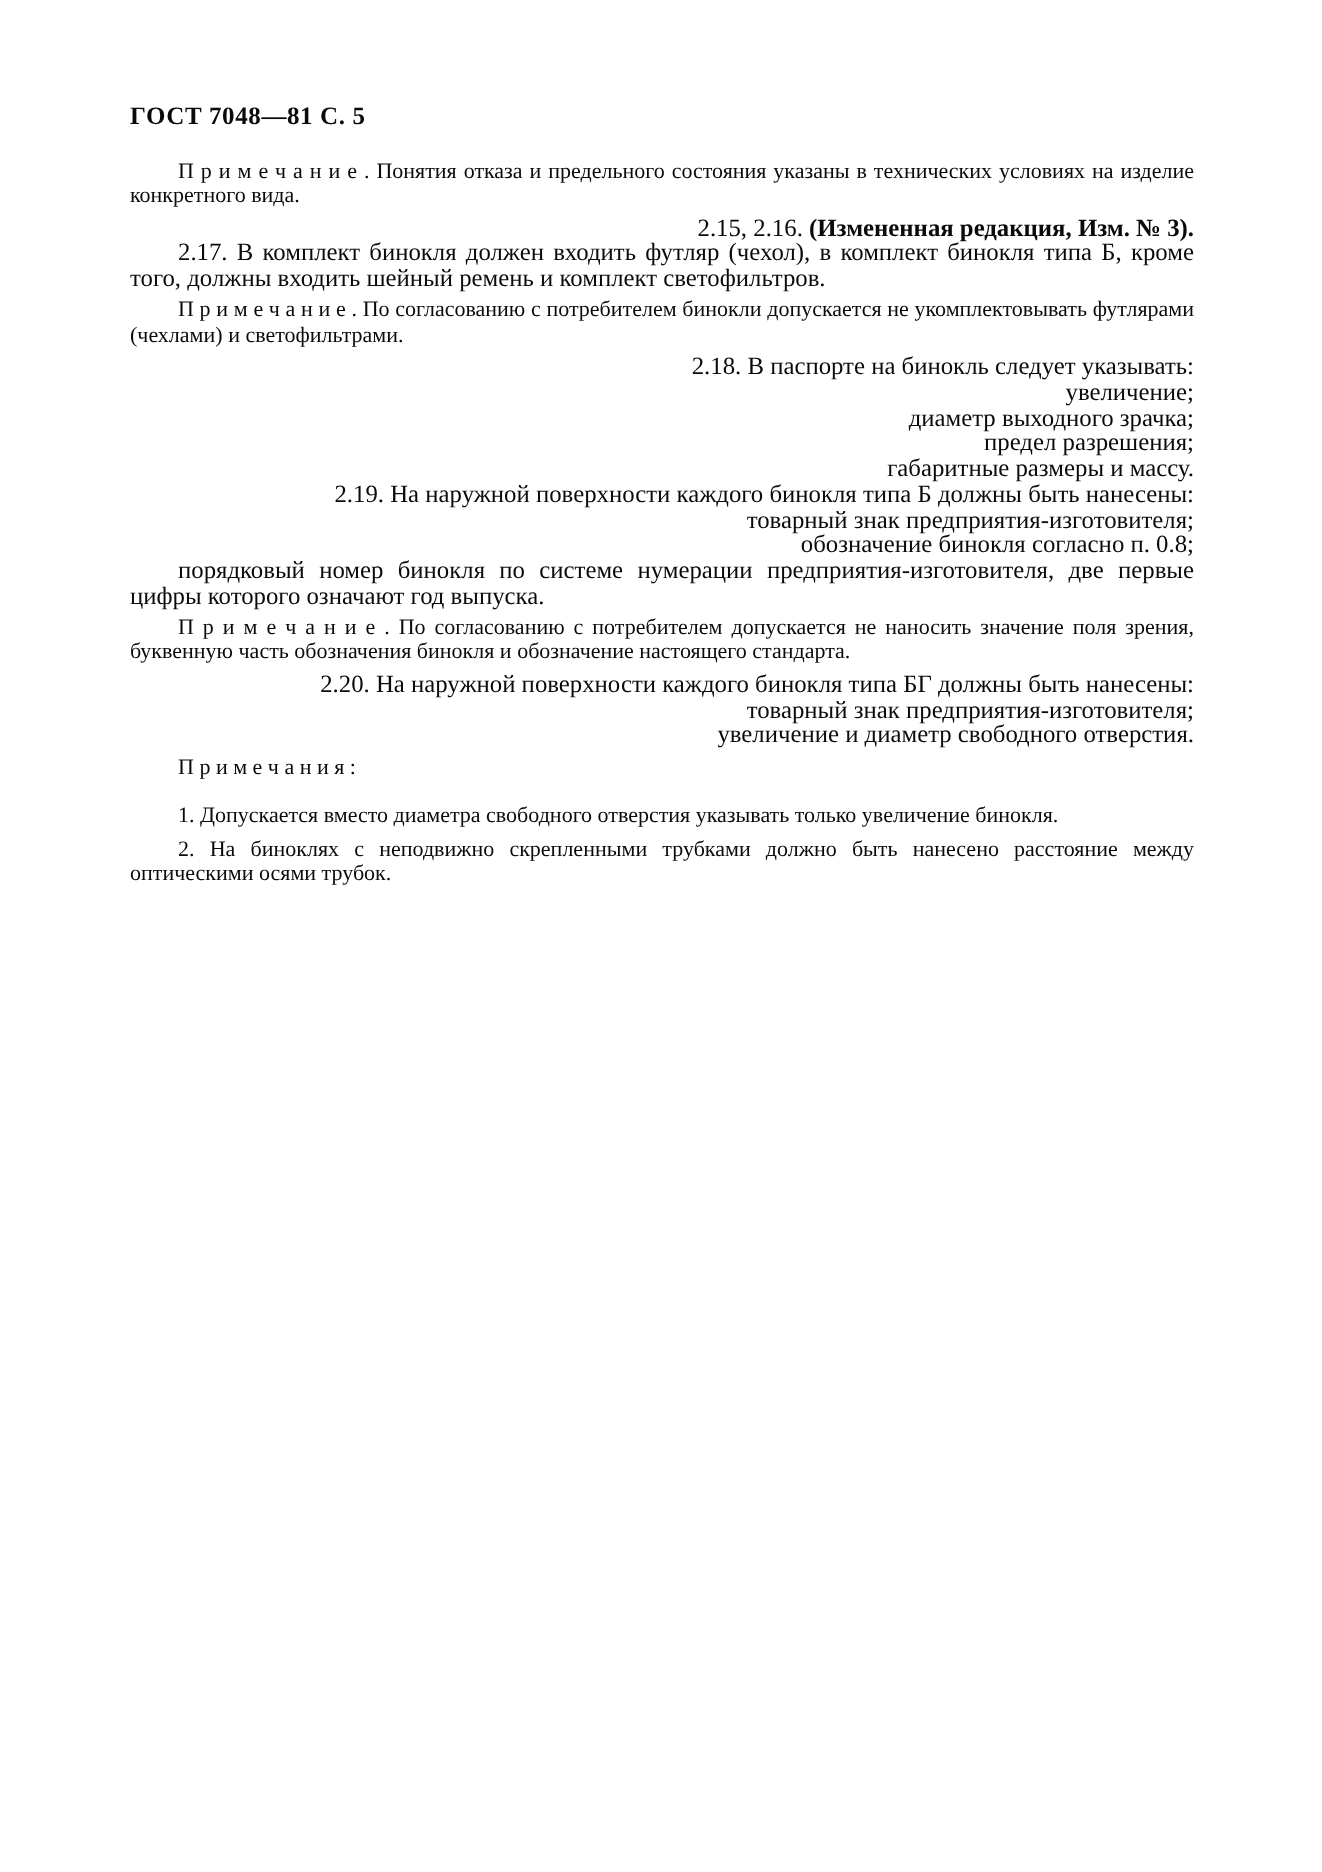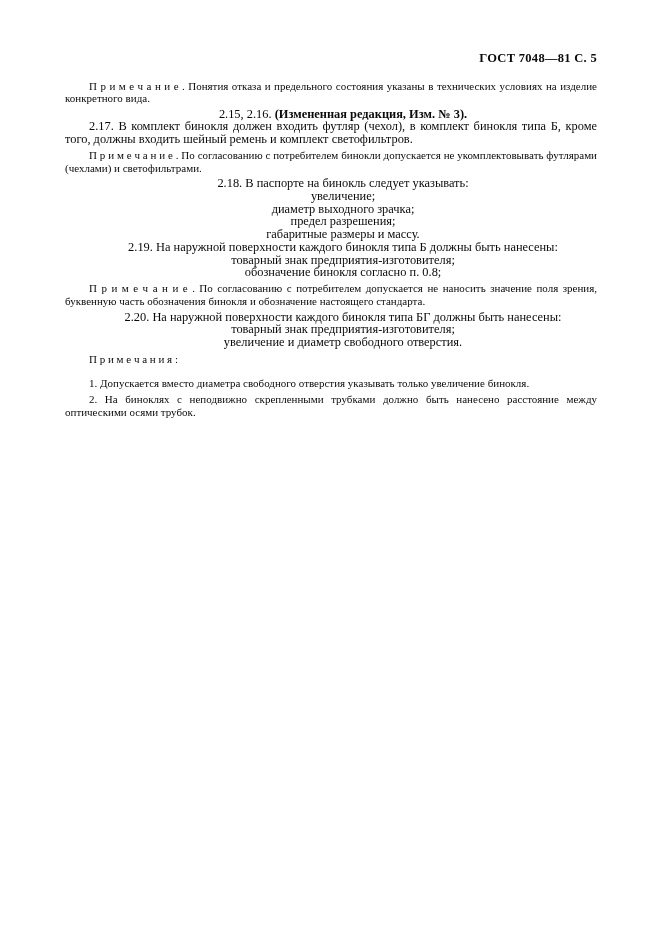--- a/index.html
+++ b/index.html
@@ -14,39 +14,38 @@
     background: #ffffff;
     font-family: "Liberation Serif", "DejaVu Serif", serif;
     color: #0a0a0a;
     overflow: hidden;
   }
   .header {
     position: absolute;
     top: 51px;
     left: 65px;
     right: 64px;
-    text-align: right;
     font-weight: bold;
     font-size: 12.5px;
     letter-spacing: 0.3px;
   }
   .content {
     position: absolute;
     top: 76px;
     left: 65px;
     right: 64px;
   }
   p { margin: 0; }
   .para {
     font-size: 12.4px;
     line-height: 12.7px;
     text-indent: 24px;
     text-align: justify;
   }
-  .left { text-align: center; }
+  .left { text-align: right; }
   .note {
     font-size: 11px;
     line-height: 12.3px;
     text-indent: 24px;
     text-align: justify;
     margin-top: 3.5px;
     margin-bottom: 3.5px;
   }
   .sect { margin-top: 2px; }
   .gap  { margin-top: 4px; }
@@ -73,20 +72,21 @@
 
     <p class="para left">2.18.  В паспорте на бинокль следует указывать:</p>
     <p class="para left">увеличение;</p>
     <p class="para left">диаметр выходного зрачка;</p>
     <p class="para left">предел разрешения;</p>
     <p class="para left">габаритные размеры и массу.</p>
 
     <p class="para left">2.19.  На наружной поверхности каждого бинокля типа Б должны быть нанесены:</p>
     <p class="para left">товарный знак предприятия-изготовителя;</p>
     <p class="para left">обозначение бинокля согласно п. 0.8;</p>
+    <p class="para">порядковый номер бинокля по системе нумерации предприятия-изготовителя, две первые цифры которого означают год выпуска.</p>
 
     <p class="note">П р и м е ч а н и е .  По согласованию с потребителем допускается не наносить значение поля зрения, буквенную часть обозначения бинокля и обозначение настоящего стандарта.</p>
 
     <p class="para left">2.20.  На наружной поверхности каждого бинокля типа БГ должны быть нанесены:</p>
     <p class="para left">товарный знак предприятия-изготовителя;</p>
     <p class="para left">увеличение и диаметр свободного отверстия.</p>
 
     <p class="note left gap" style="margin-bottom:12px">П р и м е ч а н и я :</p>
     <p class="note left" style="margin-top:0; margin-bottom:4px">1.  Допускается вместо диаметра свободного отверстия указывать только увеличение бинокля.</p>
     <p class="note" style="margin-top:0">2.  На биноклях с неподвижно скрепленными трубками должно быть нанесено расстояние между оптическими осями трубок.</p>

